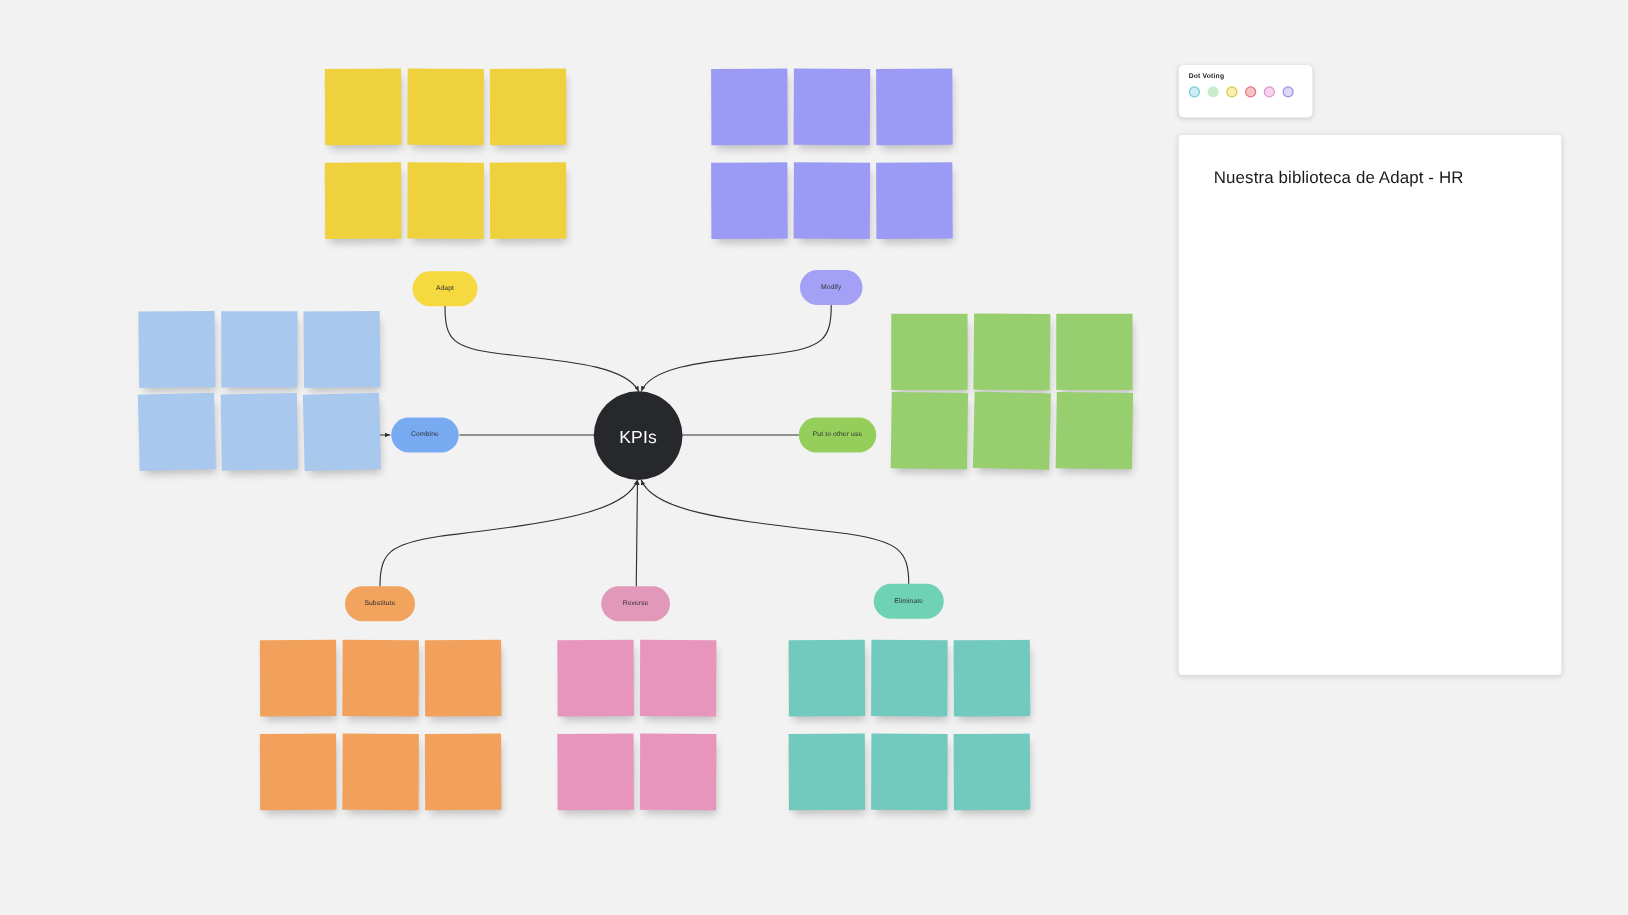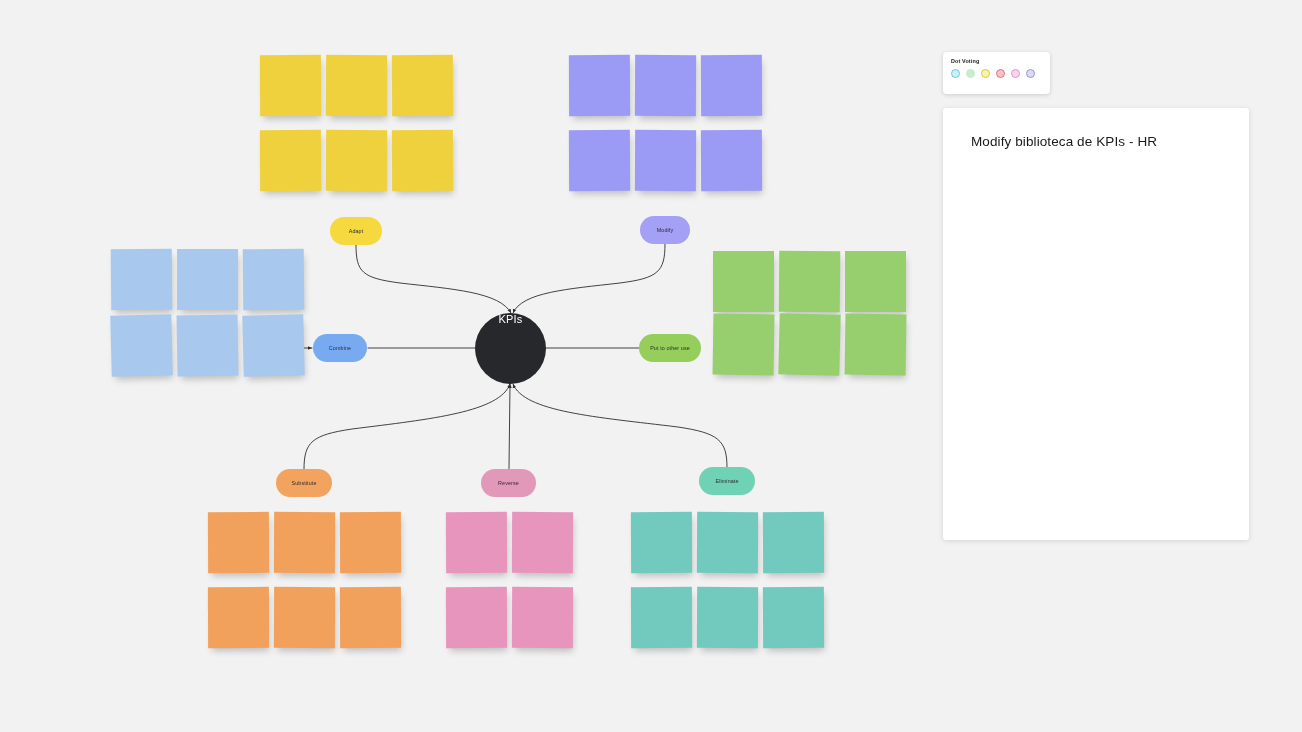--- a/index.html
+++ b/index.html
@@ -52,24 +52,24 @@
   
   .center-node {
     position: absolute;
     left: 475px;
     top: 313px;
     width: 71px;
     height: 71px;
     border-radius: 50%;
     background: #26282b;
     display: flex;
-    align-items: flex-start;
+    align-items: center;
     justify-content: center;
     color: #ffffff;
-    font-size: 11px;
+    font-size: 14px;
     letter-spacing: 0.2px;
   }
 
   
   .pill {
     position: absolute;
     border-radius: 999px;
     display: flex;
     align-items: center;
     justify-content: center;
@@ -255,16 +255,16 @@
         <div class="dv-dot" style="background: rgb(205, 238, 244); border: 1px solid rgb(111, 201, 218);"></div>
         <div class="dv-dot" style="background: rgb(201, 237, 203);"></div>
         <div class="dv-dot" style="background: rgb(250, 240, 180); border: 1px solid rgb(220, 201, 63);"></div>
         <div class="dv-dot" style="background: rgb(247, 195, 198); border: 1px solid rgb(232, 113, 127);"></div>
         <div class="dv-dot" style="background: rgb(245, 212, 236); border: 1px solid rgb(225, 147, 210);"></div>
         <div class="dv-dot" style="background: rgb(220, 216, 247); border: 1px solid rgb(154, 146, 224);"></div>
       </div>
   </div>
 
   <div id="kpi-frame">
-    <div class="frame-title">Modify biblioteca de KPIs - HR</div>
+    <div class="frame-title">Nuestra biblioteca de Adapt - HR</div>
   </div>
 
 </div>
 
 </body></html>

